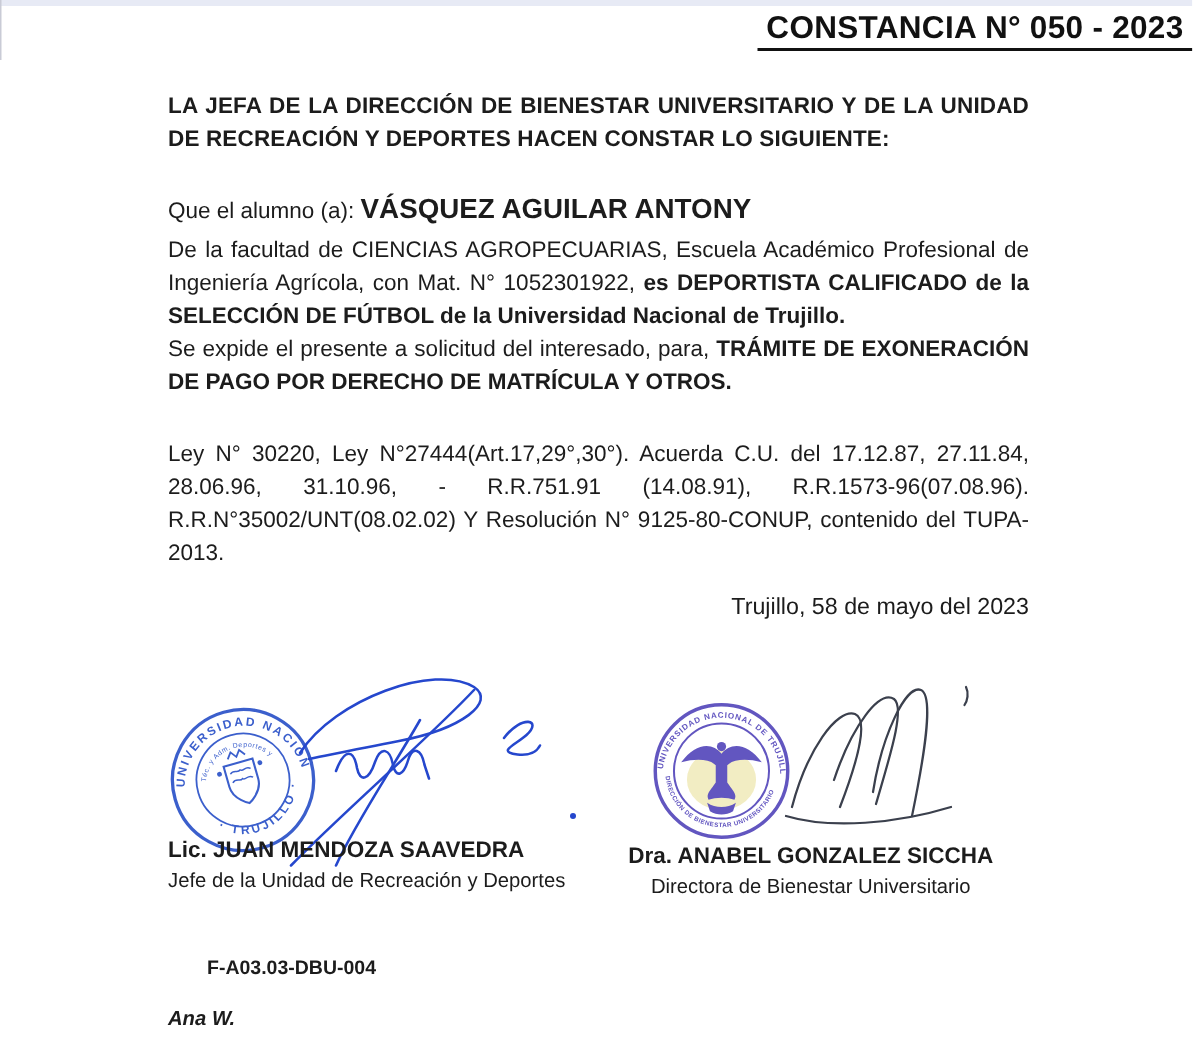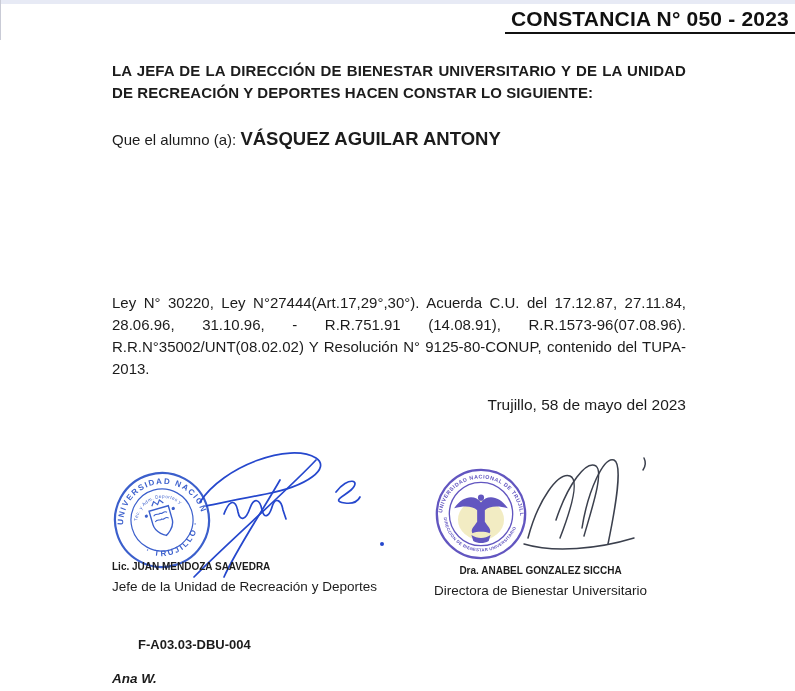--- a/index.html
+++ b/index.html
@@ -44,21 +44,21 @@
   .student-name { font-size: 18.5px; font-weight: bold; text-align: right; }
   .detail-block { top: 156px; font-size: 15px; line-height: 22px; }
   .legal { top: 292px; font-size: 15px; line-height: 22px; }
   .seg-bold { font-weight: bold; }
   .date-line {
     top: 396px; text-align: right; font-size: 15.5px;
   }
   .sig-seal { position: absolute; }
   .sig-ink { position: absolute; }
   .sig-caption { position: absolute; }
-  .sig-name { font-size: 10px; font-weight: bold; line-height: 20px; }
+  .sig-name { font-size: 15px; font-weight: bold; line-height: 20px; }
   .sig-role { font-size: 13.5px; line-height: 20px; }
   .sig-caption.right-cap { text-align: center; }
   .form-code {
     position: absolute; left: 117px; top: 637px;
     font-size: 13px; font-weight: bold; margin-left: 21px;
   }
   .initials {
     position: absolute; left: 112px; top: 671px;
     font-size: 13.5px; font-weight: bold; font-style: italic;
   }
@@ -73,20 +73,22 @@
 
   <div class="title-wrap">
     <span class="title">CONSTANCIA N° 050 - 2023</span>
   </div>
 
   <p class="content intro p-justify">LA JEFA DE LA DIRECCIÓN DE BIENESTAR UNIVERSITARIO Y DE LA UNIDAD DE RECREACIÓN Y DEPORTES HACEN CONSTAR LO SIGUIENTE:</p>
 
   <p class="content student-line"><span>Que el alumno (a): </span><span class="student-name">VÁSQUEZ AGUILAR ANTONY</span></p>
 
   <div class="content detail-block">
+    <p class="p-justify"><span>De la facultad de CIENCIAS AGROPECUARIAS, Escuela Académico Profesional de Ingeniería Agrícola, con Mat. N° 1052301922, </span><span class="seg-bold">es DEPORTISTA CALIFICADO de la SELECCIÓN DE FÚTBOL de la Universidad Nacional de Trujillo.</span></p>
+    <p class="p-justify"><span>Se expide el presente a solicitud del interesado, para, </span><span class="seg-bold">TRÁMITE DE EXONERACIÓN DE PAGO POR DERECHO DE MATRÍCULA Y OTROS.</span></p>
   </div>
 
   <p class="content legal p-justify">Ley N° 30220, Ley N°27444(Art.17,29°,30°). Acuerda C.U. del 17.12.87, 27.11.84, 28.06.96, 31.10.96, - R.R.751.91 (14.08.91), R.R.1573-96(07.08.96). R.R.N°35002/UNT(08.02.02) Y Resolución N° 9125-80-CONUP, contenido del TUPA-2013.</p>
 
   <p class="content date-line">Trujillo, 58 de mayo del 2023</p>
 
   <svg class="sig-seal" style="left:110px; top:468px;" width="104" height="104" viewBox="0 0 104 104" color="#2b52c8">
     <g transform="rotate(-16 52 52)" opacity="0.92">
       <circle cx="52" cy="52" r="47" fill="none" stroke="currentColor" stroke-width="2.2"></circle>
       <circle cx="52" cy="52" r="31" fill="none" stroke="currentColor" stroke-width="1.2"></circle>

